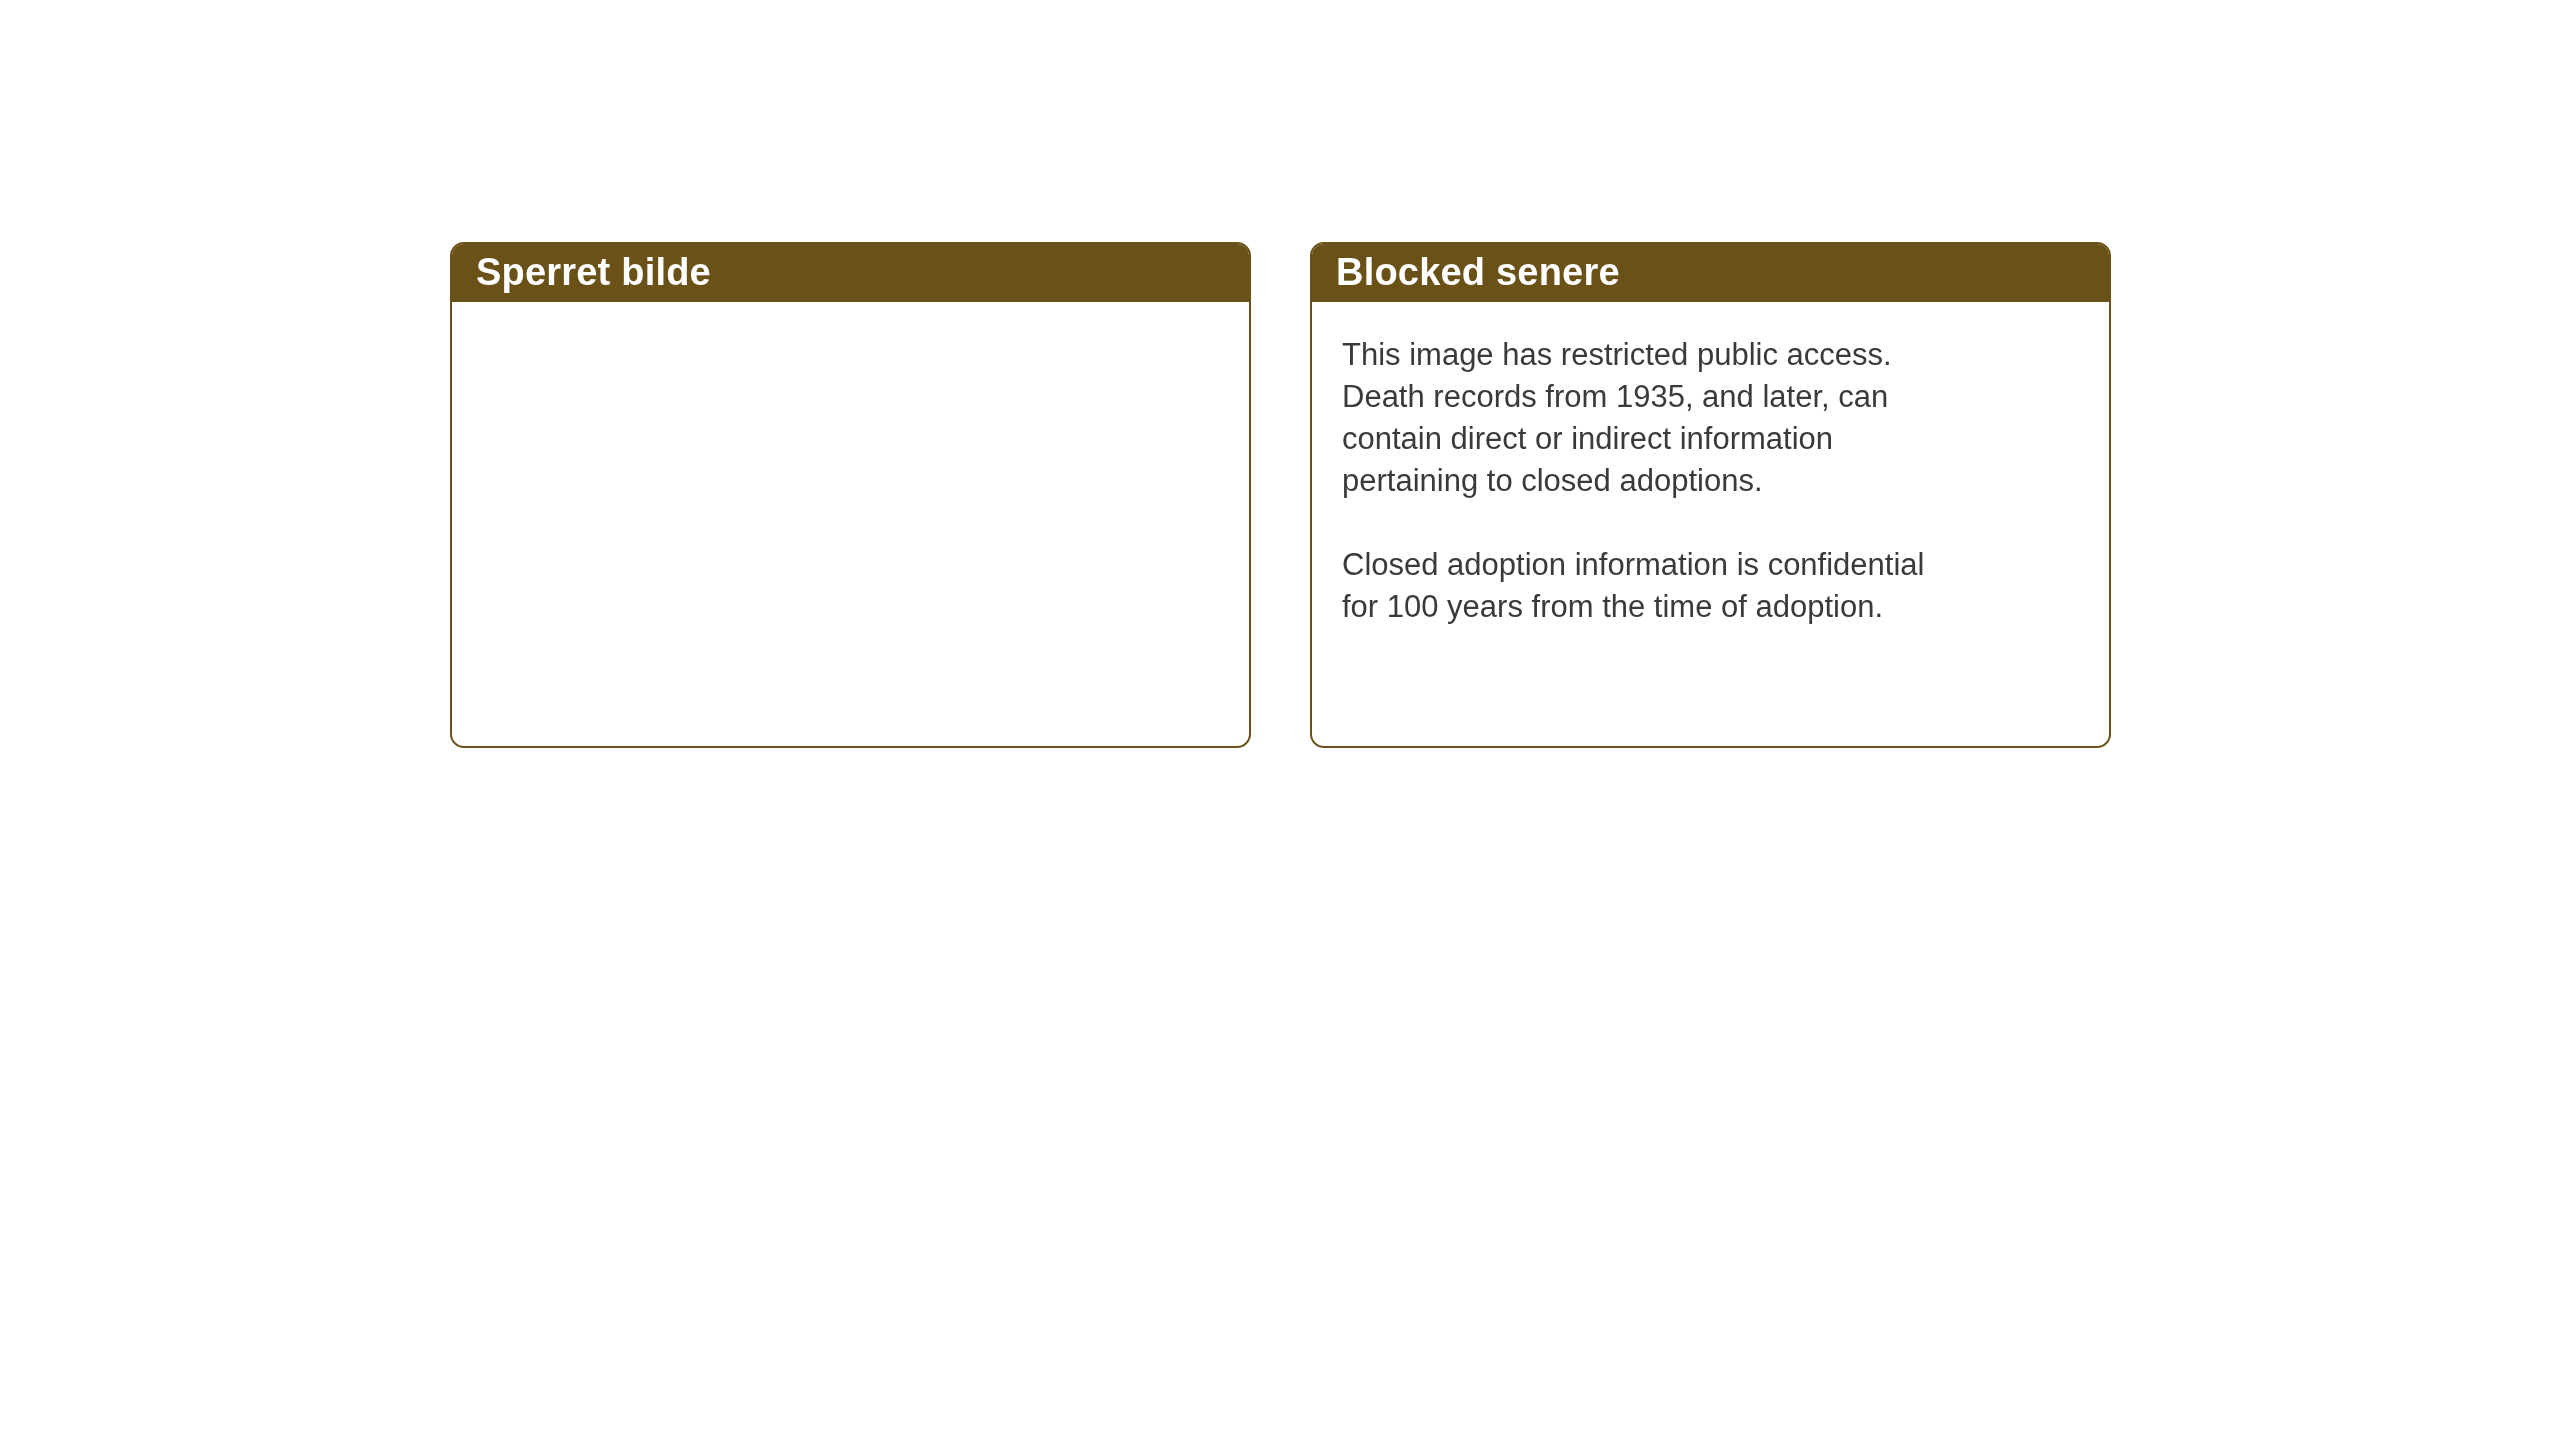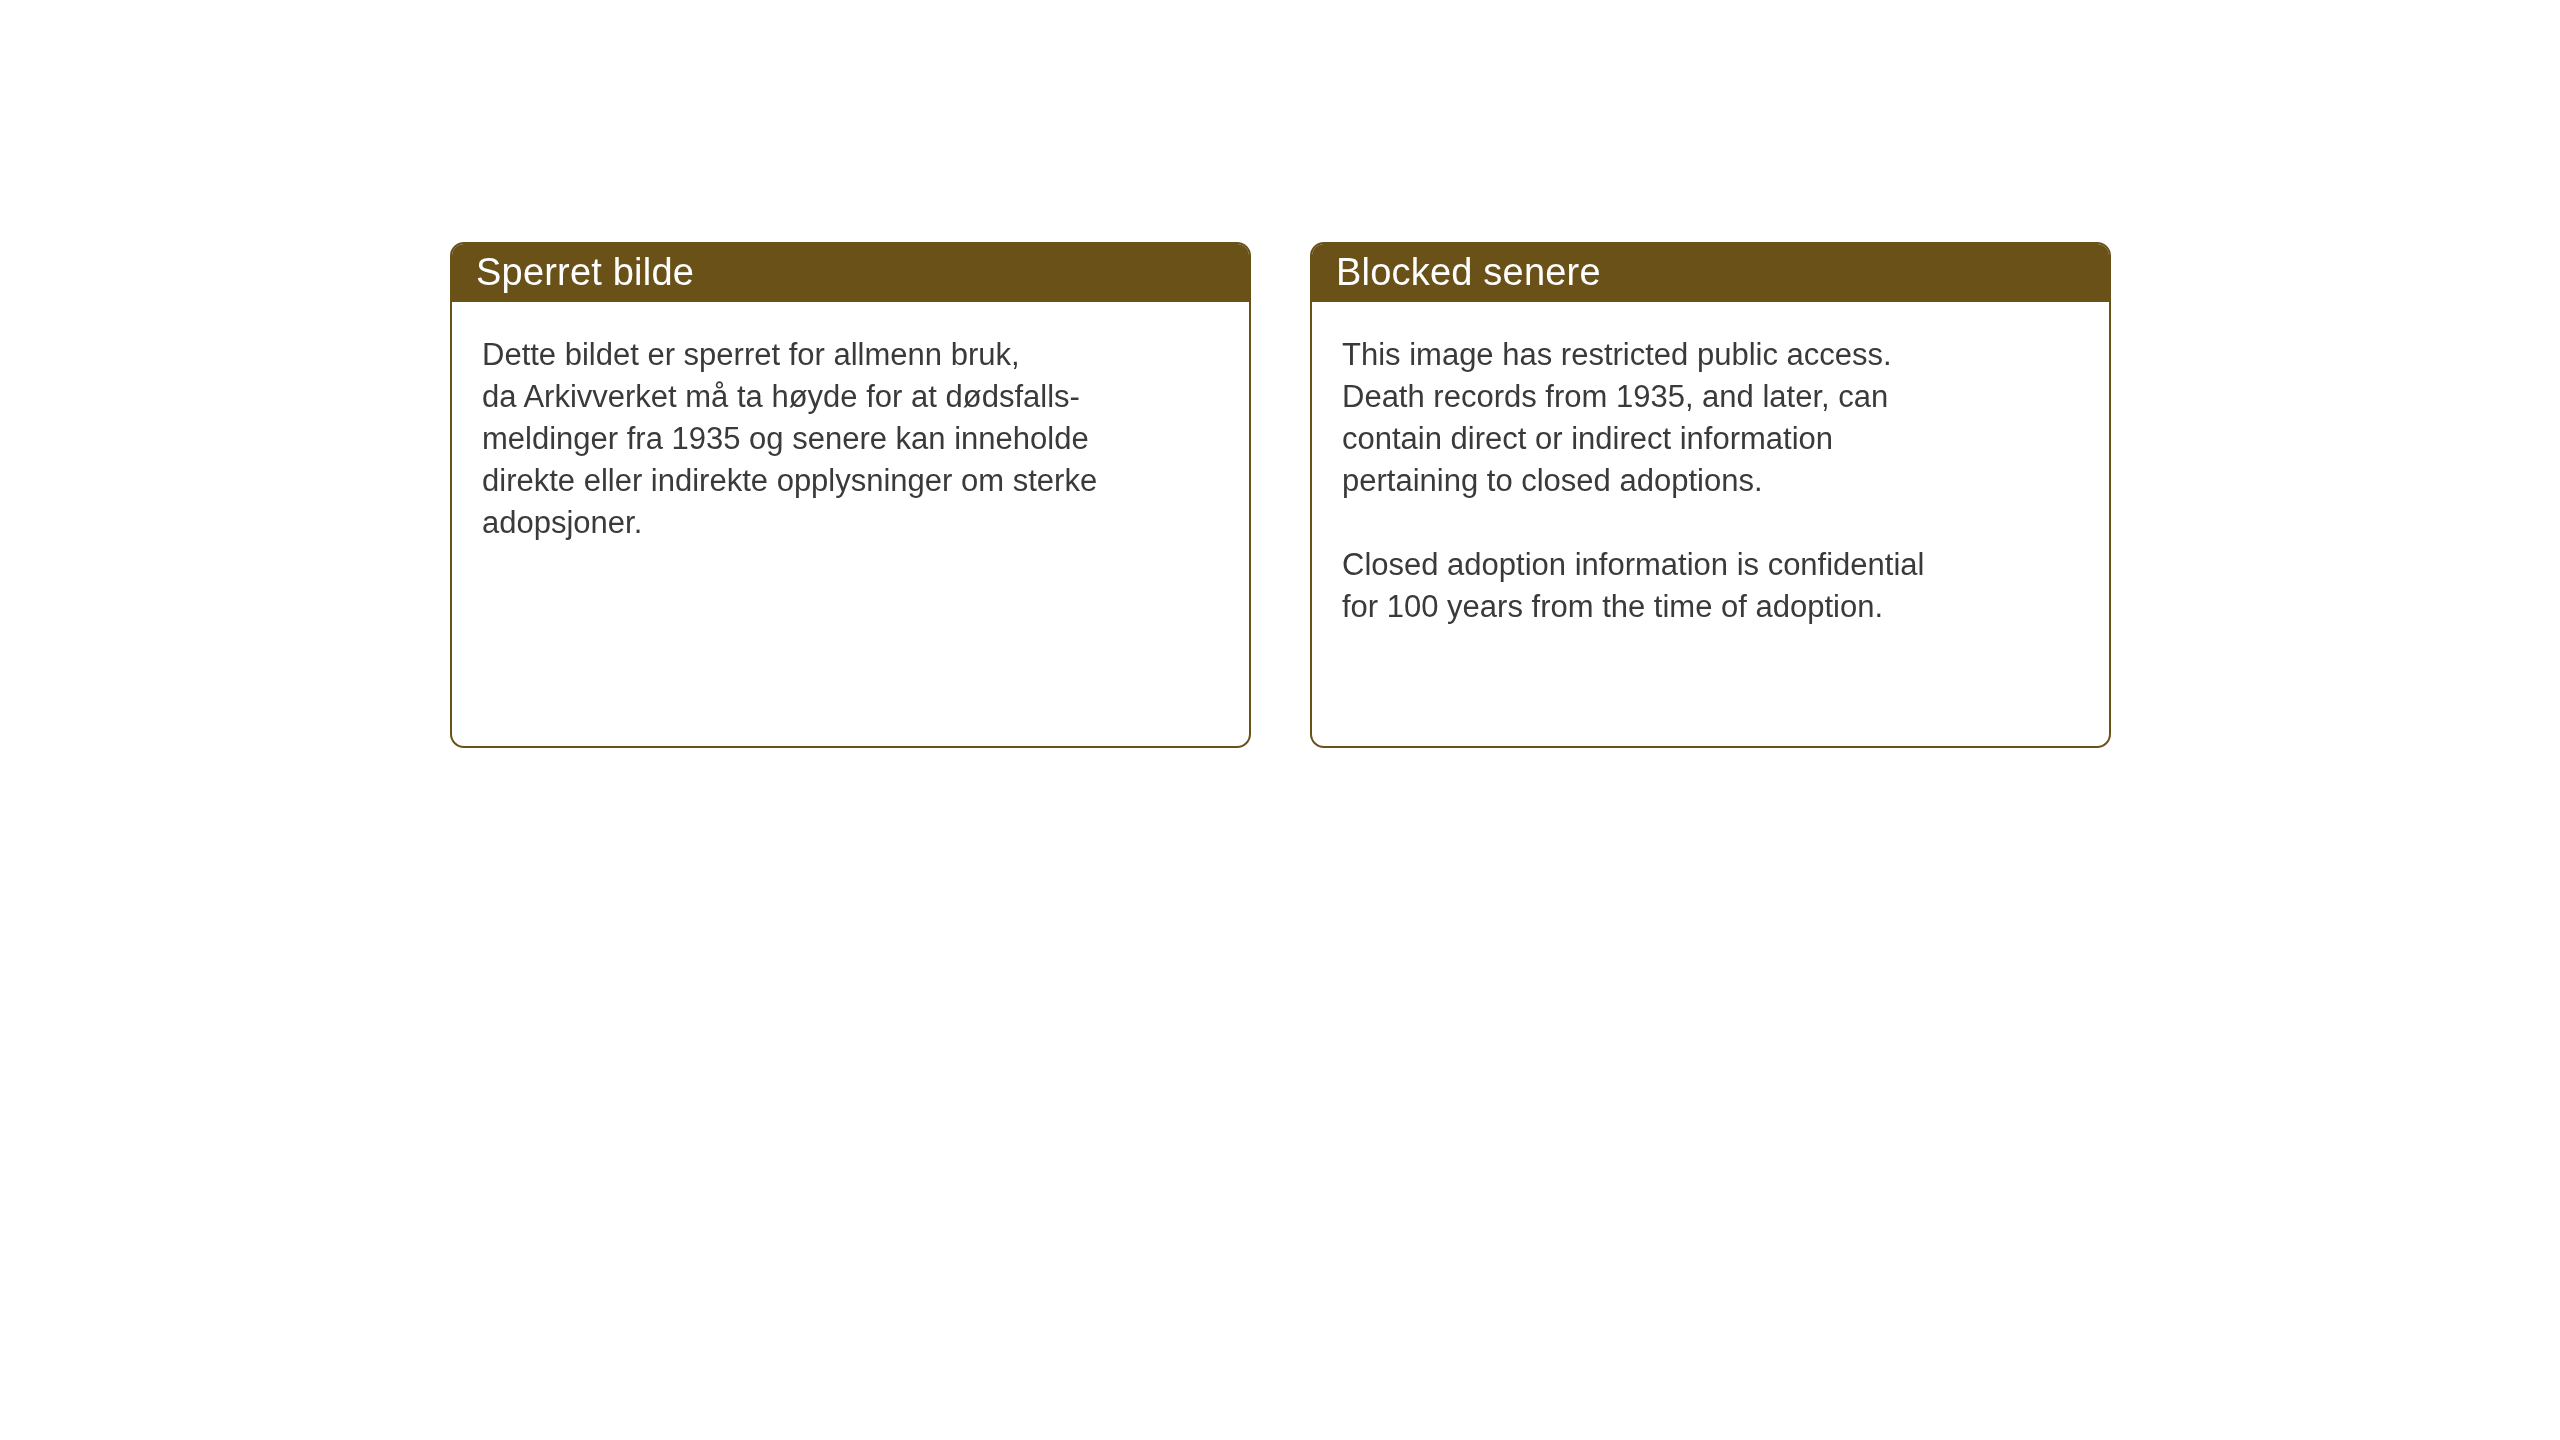--- a/index.html
+++ b/index.html
@@ -36,21 +36,21 @@
     background: #6a5118;
     display: flex;
     align-items: center;
     padding-left: 24px;
     box-sizing: border-box;
   }
   .card-title {
     color: #ffffff;
     font-size: 38px;
     line-height: 1;
-    font-weight: 400;
+    font-weight: 700;
     letter-spacing: 0.2px;
     transform: translateY(-1px);
   }
   .card-body {
     padding: 32px 26px 0 30px;
     color: #3a3a3a;
     font-size: 31px;
     line-height: 42px;
   }
   .card-body p {
@@ -61,25 +61,20 @@
 </head>
 <body>
 
 <div class="stage">
 
   <section class="card card-norwegian">
     <header class="card-header">
       <span class="card-title">Sperret bilde</span>
     </header>
     <div class="card-body">
-      <p>Dette bildet er sperret for allmenn bruk,
-da Arkivverket må ta høyde for at dødsfalls-
-meldinger fra 1935 og senere kan inneholde
-direkte eller indirekte opplysninger om sterke
-adopsjoner.</p>
     </div>
   </section>
 
   <section class="card card-english">
     <header class="card-header">
       <span class="card-title">Blocked senere</span>
     </header>
     <div class="card-body">
       <p>This image has restricted public access.
 Death records from 1935, and later, can

